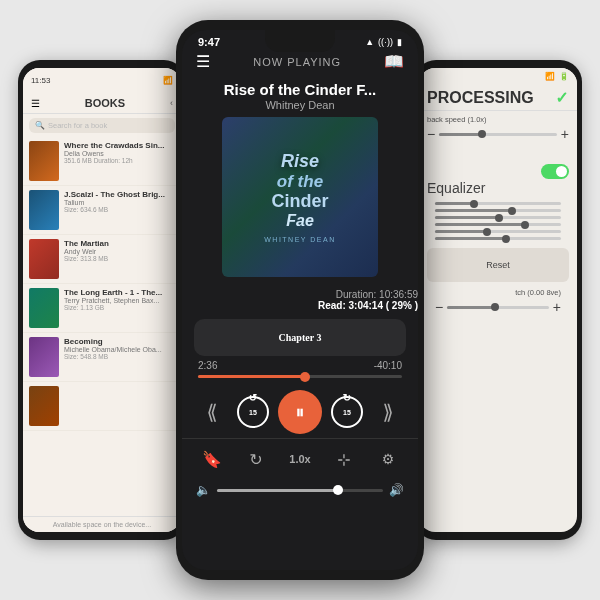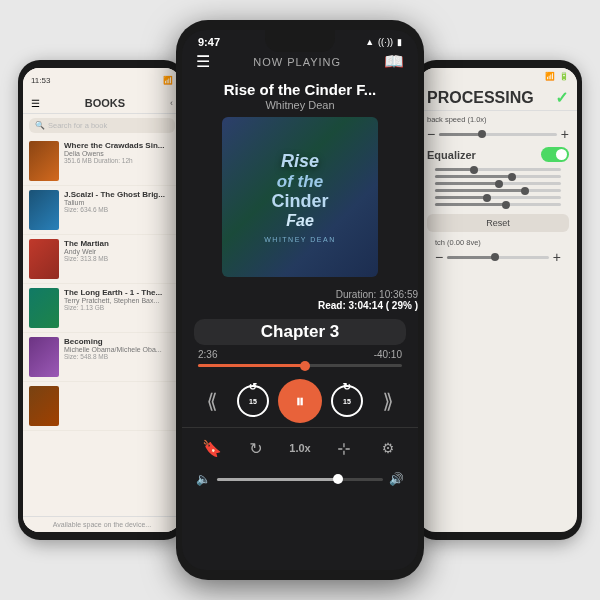--- a/index.html
+++ b/index.html
@@ -207,21 +207,21 @@
       right: 2px;
       top: 2px;
       width: 11px;
       height: 11px;
       background: white;
       border-radius: 50%;
     }
     .right-reset-btn {
       background: #e0dbd4;
       border-radius: 6px;
-      padding: 4px 16px;
+      padding: 12px 16px;
       font-size: 9px;
       color: #444;
       text-align: center;
       margin: 4px 8px;
     }
 
     
     .center-status-bar {
       display: flex;
       justify-content: space-between;
@@ -284,25 +284,26 @@
       font-size: 10px;
     }
     .duration-row .read {
       color: white;
       font-weight: 600;
     }
     .chapter-label {
       background: #2c2c2e;
       margin: 4px 12px;
       border-radius: 10px;
-      padding: 3px 12px;
+      padding: 13px 12px;
       color: white;
-      font-size: 17px;
+      font-size: 10px;
       font-weight: 600;
       text-align: center;
+      font-family: Liberation Serif, serif;
     }
     .time-row {
       display: flex;
       justify-content: space-between;
       padding: 0 16px;
       font-size: 10px;
       color: #aaa;
     }
     .progress-bar {
       margin: 4px 16px 8px;
@@ -508,21 +509,21 @@
           <span style="font-size:14px;color:#444;line-height:1;">−</span>
           <div style="flex:1;height:3px;background:#ccc;border-radius:2px;position:relative;">
             <div style="height:100%;width:35%;background:#888;border-radius:2px;"></div>
             <div style="position:absolute;width:8px;height:8px;background:#555;border-radius:50%;top:-2.5px;left:33%;"></div>
           </div>
           <span style="font-size:14px;color:#444;line-height:1;">+</span>
         </div>
       </div>
 
       <div style="display:flex;justify-content:space-between;align-items:center;padding:2px 8px;">
-        <span style="font-size:11px;color:#444;font-weight:700;">Equalizer</span>
+        <span style="font-size:14px;color:#444;font-weight:400;margin-top:33px;">Equalizer</span>
         <div class="eq-toggle"></div>
       </div>
 
       <div style="padding:2px 8px;">
         <div class="eq-row">
           <div style="flex:1;height:3px;background:#ccc;border-radius:2px;position:relative;">
             <div style="height:100%;width:30%;background:#888;border-radius:2px;"></div>
             <div style="position:absolute;width:8px;height:8px;background:#555;border-radius:50%;top:-2.5px;left:28%;"></div>
           </div>
         </div>
@@ -555,21 +556,21 @@
             <div style="height:100%;width:55%;background:#888;border-radius:2px;"></div>
             <div style="position:absolute;width:8px;height:8px;background:#555;border-radius:50%;top:-2.5px;left:53%;"></div>
           </div>
         </div>
       </div>
 
       <div class="right-reset-btn">
         <span>Reset</span>
       </div>
 
-      <div style="padding:2px 16px;">
+      <div style="padding:2px 16px;text-align:right;">
         <div style="font-size:7.5px;color:#555;margin-bottom:2px;">tch (0.00 8ve)</div>
         <div style="display:flex;align-items:center;gap:4px;">
           <span style="font-size:14px;color:#444;">−</span>
           <div style="flex:1;height:3px;background:#ccc;border-radius:2px;position:relative;">
             <div style="height:100%;width:45%;background:#888;border-radius:2px;"></div>
             <div style="position:absolute;width:8px;height:8px;background:#555;border-radius:50%;top:-2.5px;left:43%;"></div>
           </div>
           <span style="font-size:14px;color:#444;">+</span>
         </div>
       </div>

